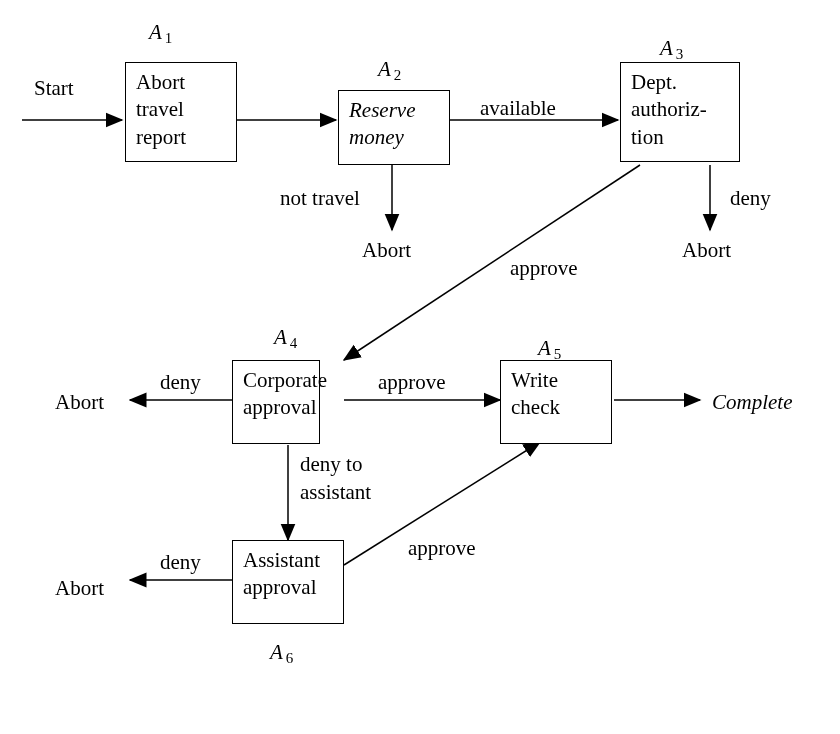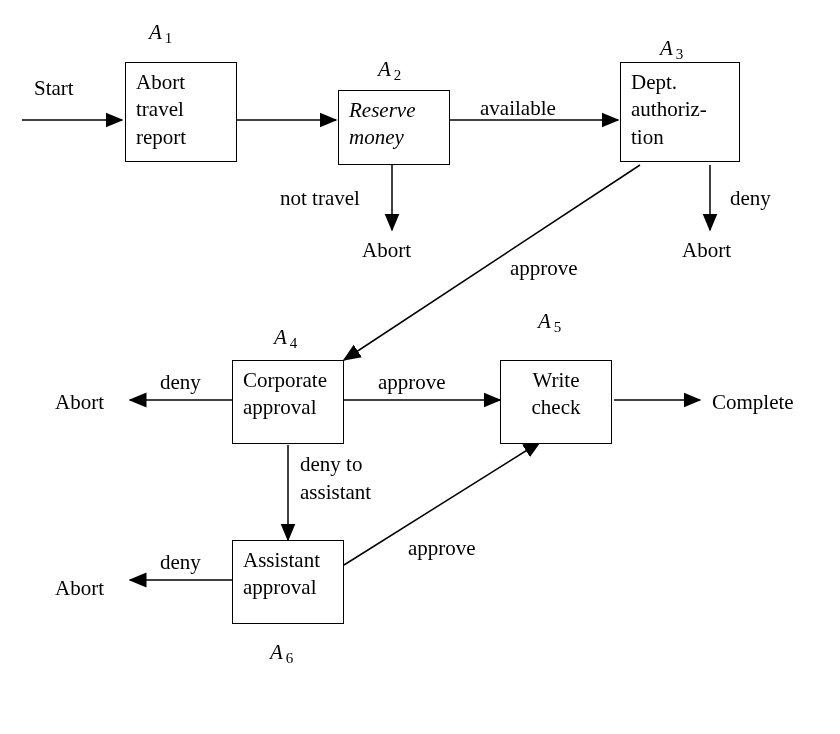--- a/index.html
+++ b/index.html
@@ -112,30 +112,30 @@
 </div>
 <div class="node" style="left:620px; top:62px; width:120px; height:100px;">
   <div style="white-space:pre-line;">Dept.
 authoriz-
 tion</div>
 </div>
 
 <div class="node-label" style="left:274px; top:325px;">
   <span>A</span><span class="sub">4</span>
 </div>
-<div class="node" style="left:232px; top:360px; width:112px; height:84px;">
+<div class="node" style="left:232px; top:360px; width:88px; height:84px;">
   <div style="white-space:pre-line;">Corporate
 approval</div>
 </div>
 
-<div class="node-label" style="left:538px; top:309px;">
+<div class="node-label" style="left:538px; top:336px;">
   <span>A</span><span class="sub">5</span>
 </div>
 <div class="node" style="left:500px; top:360px; width:112px; height:84px;">
-  <div style="white-space:pre-line;text-align:center;">Write
+  <div style="white-space:pre-line;">Write
 check</div>
 </div>
 
 <div class="node" style="left:232px; top:540px; width:112px; height:84px;">
   <div style="white-space:pre-line;">Assistant
 approval</div>
 </div>
 <div class="node-label" style="left:270px; top:640px;">
   <span>A</span><span class="sub">6</span>
 </div>
@@ -144,21 +144,21 @@
 <div class="txt" style="left:480px; top:88px;margin-top:8px;">available</div>
 <div class="txt" style="left:280px; top:186px;">not travel</div>
 <div class="txt" style="left:362px; top:238px;">Abort</div>
 <div class="txt" style="left:730px; top:186px;">deny</div>
 <div class="txt" style="left:682px; top:238px;">Abort</div>
 <div class="txt" style="left:510px; top:256px;">approve</div>
 
 <div class="txt" style="left:160px; top:370px;">deny</div>
 <div class="txt" style="left:55px;  top:390px;">Abort</div>
 <div class="txt" style="left:378px; top:370px;">approve</div>
-<div class="txt" style="left:712px; top:390px;">Complete</div>
+<div class="txt" style="left:712px; top:390px;font-style:italic;">Complete</div>
 
 <div class="txt" style="left:300px; top:452px;">deny to</div>
 <div class="txt" style="left:300px; top:480px;">assistant</div>
 
 <div class="txt" style="left:160px; top:550px;">deny</div>
 <div class="txt" style="left:55px;  top:576px;">Abort</div>
 <div class="txt" style="left:408px; top:536px;">approve</div>
 
 </div>
 

